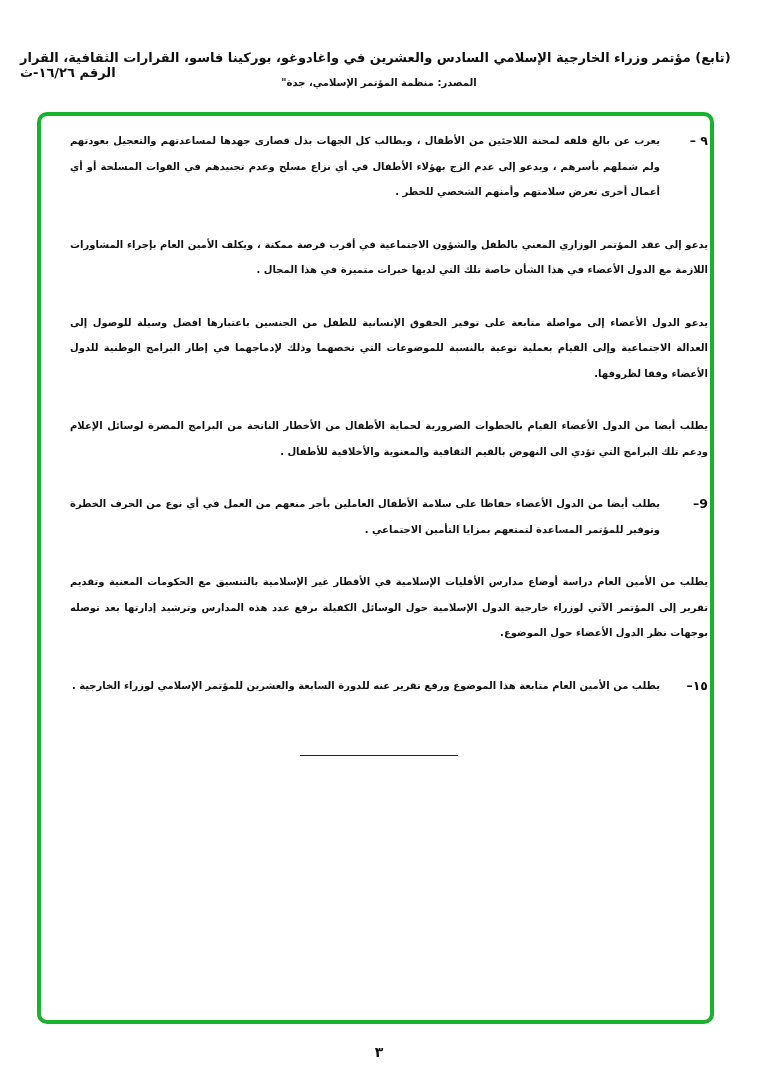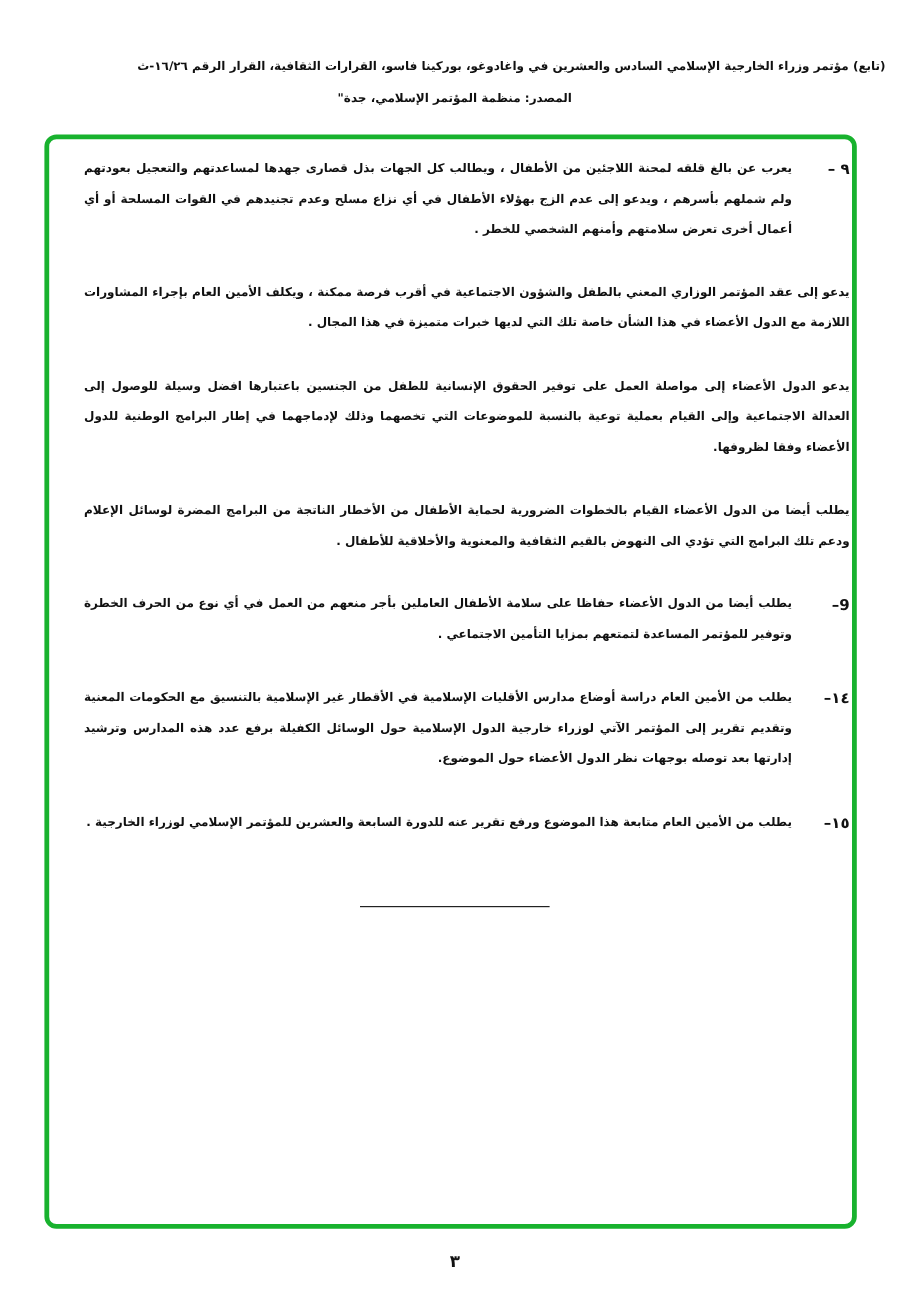--- a/index.html
+++ b/index.html
@@ -2,21 +2,21 @@
 <html><head>
 <meta charset="utf-8">
 <style>
   html, body { margin: 0; padding: 0; background: #ffffff; }
   body {
     width: 758px; height: 1078px; position: relative; overflow: hidden;
     font-family: "DejaVu Sans", sans-serif; color: #111;
   }
   .header-title {
     position: absolute; top: 50px; left: 20px; right: 20px;
-    text-align: right; direction: rtl; font-weight: bold; font-size: 10px;
+    text-align: left; direction: rtl; font-weight: bold; font-size: 13px;
   }
   .header-source {
     position: absolute; top: 77px; left: 20px; right: 20px;
     text-align: center; direction: rtl; font-weight: bold; font-size: 10px;
   }
   .frame {
     position: absolute; left: 37px; top: 112px; width: 677px; height: 912px;
     border: 4px solid #18b22e; border-radius: 10px; box-sizing: border-box;
   }
   .items {
@@ -53,31 +53,30 @@
 
 <div class="items">
   <div class="item">
     <div class="num">٩ –</div>
     <div class="text">يعرب عن بالغ قلقه لمحنة اللاجئين من الأطفال ، ويطالب  كل الجهات بذل قصارى جهدها لمساعدتهم والتعجيل بعودتهم ولم شملهم بأسرهم ، ويدعو إلى عدم الزج بهؤلاء الأطفال في أي نزاع مسلح وعدم تجنيدهم في القوات المسلحة أو أي أعمال أخرى تعرض سلامتهم وأمنهم الشخصي للخطر .</div>
   </div>
   <div class="item">
     <div class="text">يدعو إلى عقد المؤتمر الوزاري المعني بالطفل والشؤون الاجتماعية  في أقرب فرصة ممكنة ، ويكلف الأمين العام بإجراء المشاورات اللازمة مع الدول الأعضاء في هذا الشأن خاصة تلك التي لديها خبرات متميزة في هذا المجال .</div>
   </div>
   <div class="item">
-    <div class="text">يدعو الدول الأعضاء إلى مواصلة العمل على توفير الحقوق الإنسانية للطفل من الجنسين باعتبارها افضل وسيلة للوصول إلى العدالة الاجتماعية وإلى القيام بعملية توعية بالنسبة للموضوعات التي تخصهما وذلك لإدماجهما في إطار البرامج الوطنية للدول الأعضاء وفقا لظروفها.</div>
+    <div class="text">يدعو الدول الأعضاء إلى مواصلة متابعة على توفير الحقوق الإنسانية للطفل من الجنسين باعتبارها افضل وسيلة للوصول إلى العدالة الاجتماعية وإلى القيام بعملية توعية بالنسبة للموضوعات التي تخصهما وذلك لإدماجهما في إطار البرامج الوطنية للدول الأعضاء وفقا لظروفها.</div>
   </div>
   <div class="item">
     <div class="text">يطلب أيضا  من الدول الأعضاء القيام بالخطوات الضرورية لحماية الأطفال من الأخطار الناتجة من البرامج المضرة لوسائل الإعلام ودعم تلك البرامج التي تؤدي الى النهوض بالقيم الثقافية والمعنوية والأخلاقية للأطفال .</div>
   </div>
   <div class="item">
     <div class="num">9–</div>
     <div class="text">يطلب أيضا من الدول الأعضاء حفاظا على سلامة الأطفال العاملين بأجر منعهم من العمل في أي نوع من الحرف الخطرة وتوفير للمؤتمر المساعدة لتمتعهم بمزايا التأمين الاجتماعي .</div>
   </div>
   <div class="item">
-    <div class="num">١٤–</div>
     <div class="text">يطلب من الأمين العام دراسة أوضاع مدارس الأقليات الإسلامية في الأقطار غير الإسلامية بالتنسيق مع الحكومات المعنية وتقديم تقرير إلى المؤتمر الآتي لوزراء خارجية الدول الإسلامية  حول الوسائل الكفيلة برفع عدد هذه المدارس وترشيد إدارتها بعد توصله بوجهات نظر الدول الأعضاء حول الموضوع.</div>
   </div>
   <div class="item">
     <div class="num">١٥–</div>
     <div class="text">يطلب من الأمين العام متابعة هذا الموضوع ورفع تقرير عنه للدورة السابعة والعشرين للمؤتمر الإسلامي لوزراء الخارجية .</div>
   </div>
 </div>
 
 <div class="separator"></div>
 

